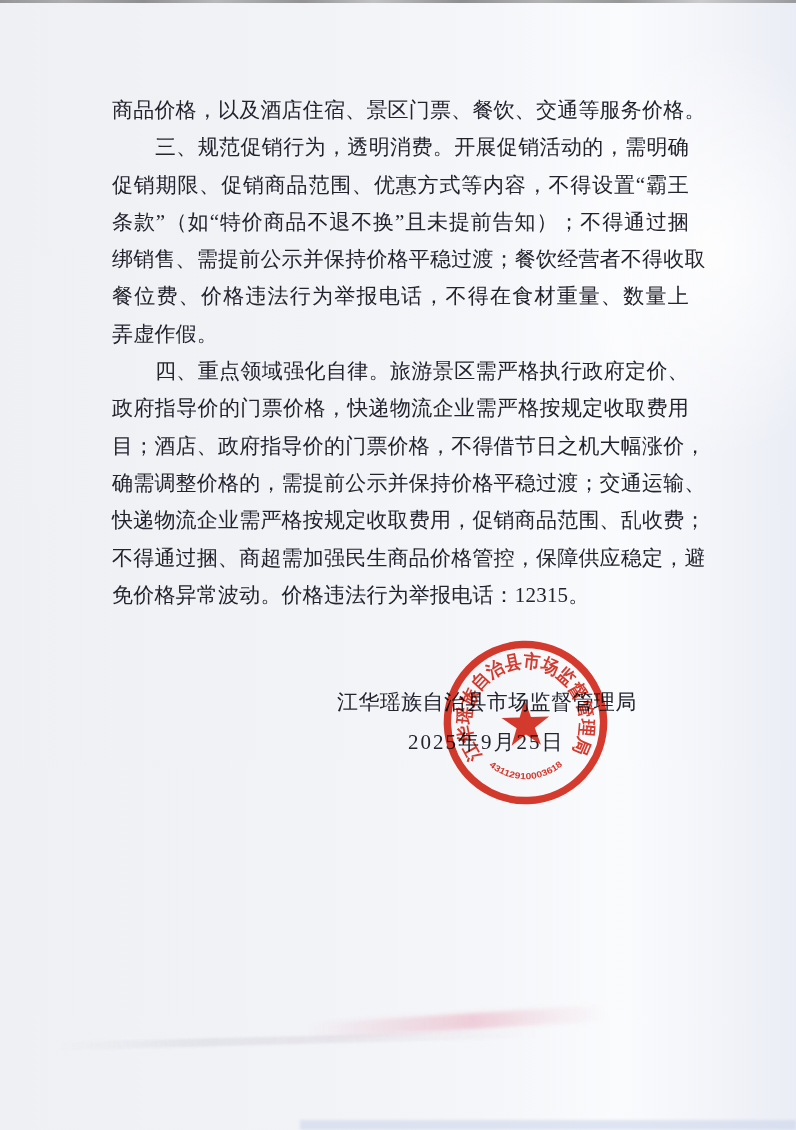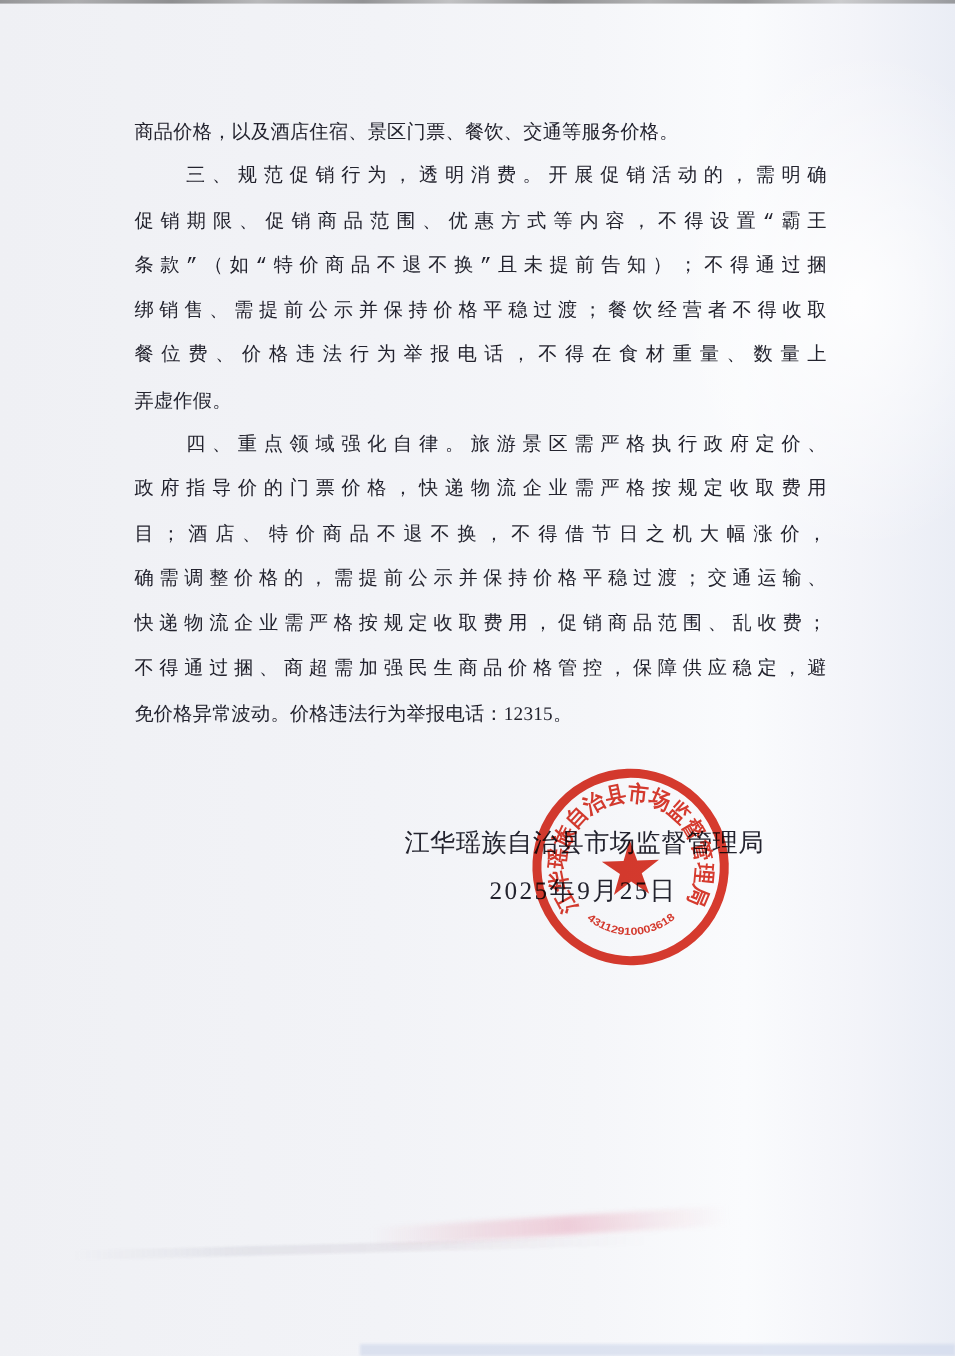--- a/index.html
+++ b/index.html
@@ -22,29 +22,28 @@
   .body-text{
     position:absolute;left:112px;top:92px;width:577px;
     color:#23232e;
   }
   .line{
     display:block;
     box-sizing:border-box;
     width:577px;
     height:37.3px;
     line-height:37.3px;
-    font-size:16px;
+    font-size:21px;
     white-space:nowrap;
     letter-spacing:.2px;
   }
   .line.fill{
     white-space:nowrap;
     text-align:justify;
     text-align-last:justify;
-    font-family:Liberation Mono, monospace;
   }
   .line.indent{padding-left:43px;}
   .signature{position:absolute;color:#23232e;}
   .sig-agency{left:337px;top:688px;font-size:21px;letter-spacing:.4px;}
   .sig-date{left:408px;top:728px;font-size:21px;letter-spacing:2px;}
   .seal{
     position:absolute;left:442px;top:639px;width:167px;height:167px;
     mix-blend-mode:multiply;opacity:.93;
     transform:rotate(-2deg);
   }
@@ -76,21 +75,21 @@
   <div class="body-text" id="body-lines">
       <div class="line">商品价格，以及酒店住宿、景区门票、餐饮、交通等服务价格。</div>
       <div class="line fill indent">三、规范促销行为，透明消费。开展促销活动的，需明确</div>
       <div class="line fill">促销期限、促销商品范围、优惠方式等内容，不得设置“霸王</div>
       <div class="line fill">条款”（如“特价商品不退不换”且未提前告知）；不得通过捆</div>
       <div class="line fill">绑销售、需提前公示并保持价格平稳过渡；餐饮经营者不得收取</div>
       <div class="line fill">餐位费、价格违法行为举报电话，不得在食材重量、数量上</div>
       <div class="line">弄虚作假。</div>
       <div class="line fill indent">四、重点领域强化自律。旅游景区需严格执行政府定价、</div>
       <div class="line fill">政府指导价的门票价格，快递物流企业需严格按规定收取费用</div>
-      <div class="line fill">目；酒店、特价商品不退不换，不得借节日之机大幅涨价，</div>
+      <div class="line fill">目；酒店、政府指导价的门票价格，不得借节日之机大幅涨价，</div>
       <div class="line fill">确需调整价格的，需提前公示并保持价格平稳过渡；交通运输、</div>
       <div class="line fill">快递物流企业需严格按规定收取费用，促销商品范围、乱收费；</div>
       <div class="line fill">不得通过捆、商超需加强民生商品价格管控，保障供应稳定，避</div>
       <div class="line">免价格异常波动。价格违法行为举报电话：12315。</div>
     </div>
 
   <div class="signature sig-agency">江华瑶族自治县市场监督管理局</div>
 
   <div class="signature sig-date">2025年9月25日</div>
 

